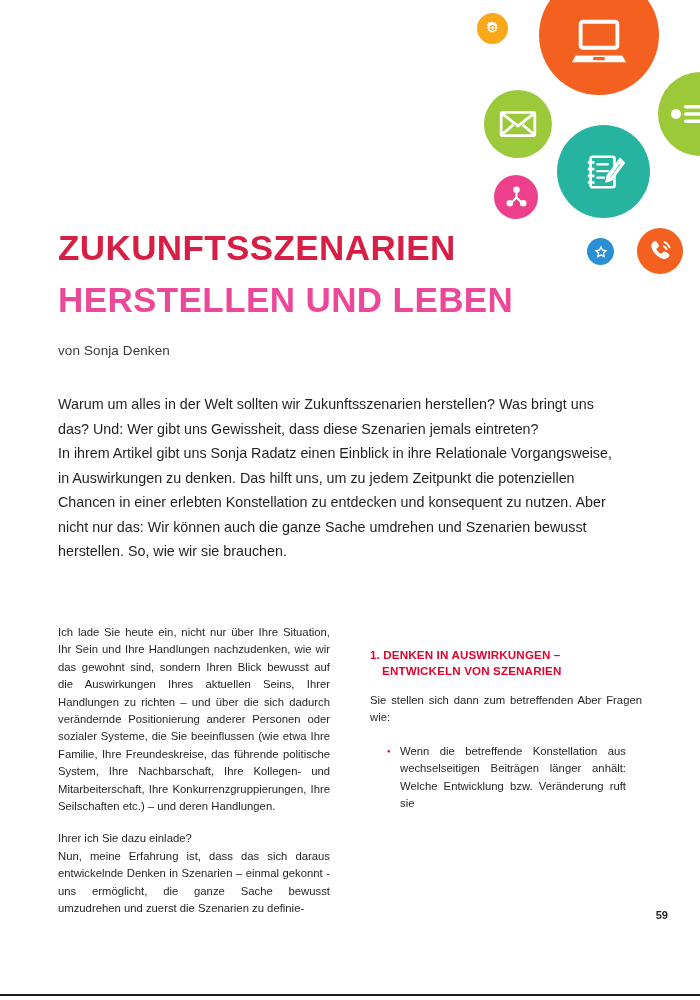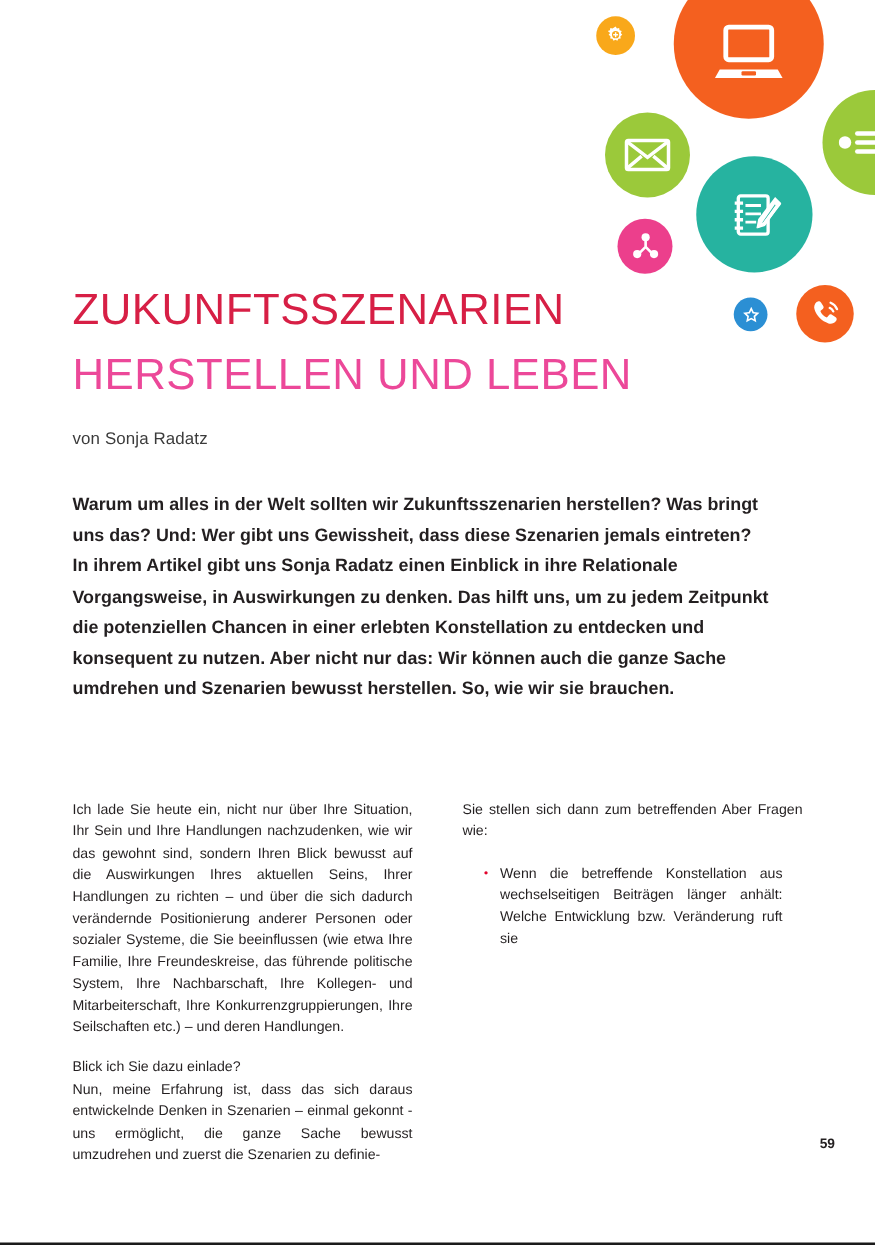--- a/index.html
+++ b/index.html
@@ -35,21 +35,21 @@
   
   .title-block {
     position: absolute;
     left: 58px;
     top: 222px;
     width: 560px;
   }
   .doc-title {
     font-size: 35px;
     line-height: 52px;
-    font-weight: 400;
+    font-weight: 700;
     letter-spacing: 0.4px;
     margin: 0;
     text-transform: uppercase;
   }
   .byline {
     position: absolute;
     left: 58px;
     top: 343px;
     font-size: 13.5px;
     color: #3b3b3b;
@@ -59,27 +59,27 @@
   
   .lead {
     position: absolute;
     left: 58px;
     top: 392px;
     width: 560px;
     font-size: 14.3px;
     line-height: 24.5px;
     color: #231f20;
   }
-  .lead p { margin: 0; font-weight: bold; }
+  .lead p { margin: 0; }
 
   
   .columns {
     position: absolute;
     left: 58px;
-    top: 640px;
+    top: 624px;
     width: 584px;
     height: 320px;
   }
   .col {
     position: absolute;
     top: 0;
     width: 272px;
     font-size: 11.3px;
     line-height: 17.4px;
     text-align: justify;
@@ -229,36 +229,37 @@
     </span>
   </div>
 
 </div>
 
 <div class="title-block">
   <h1 class="doc-title" style="color:#d71f45;">Zukunftsszenarien</h1>
   <h1 class="doc-title" style="color:#ec4899;">herstellen und leben</h1>
 </div>
 
-<div class="byline">von Sonja Radatz</div>
+<div class="byline">von Sonja Denken</div>
 
 <div class="lead">
   <p>Warum um alles in der Welt sollten wir Zukunftsszenarien herstellen? Was bringt uns das? Und: Wer gibt uns Gewissheit, dass diese Szenarien jemals eintreten?</p>
   <p>In ihrem Artikel gibt uns Sonja Radatz einen Einblick in ihre Relationale Vorgangsweise, in Auswirkungen zu denken. Das hilft uns, um zu jedem Zeitpunkt die potenziellen Chancen in einer erlebten Konstellation zu entdecken und konsequent zu nutzen. Aber nicht nur das: Wir können auch die ganze Sache umdrehen und Szenarien bewusst herstellen. So, wie wir sie brauchen.</p>
 </div>
 
 <div class="columns">
 
   <div class="col col-left">
     <p>Ich lade Sie heute ein, nicht nur über Ihre Situation, Ihr Sein und Ihre Handlungen nachzudenken, wie wir das gewohnt sind, sondern Ihren Blick bewusst auf die Auswirkungen Ihres aktuellen Seins, Ihrer Handlungen zu richten – und über die sich dadurch verändernde Positionierung anderer Personen oder sozialer Systeme, die Sie beeinflussen (wie etwa Ihre Familie, Ihre Freundeskreise, das führende politische System, Ihre Nachbarschaft, Ihre Kollegen- und Mitarbeiterschaft, Ihre Konkurrenzgruppierungen, Ihre Seilschaften etc.) – und deren Handlungen.</p>
-    <p style="margin-bottom:0; text-align:left;">Blick ich Sie dazu einlade?</p>
+    <p style="margin-bottom:0; text-align:left;">Ihrer ich Sie dazu einlade?</p>
     <p>Nun, meine Erfahrung ist, dass das sich daraus entwickelnde Denken in Szenarien – einmal gekonnt - uns ermöglicht, die ganze Sache bewusst umzudrehen und zuerst die Szenarien zu definie-</p>
   </div>
 
   <div class="col col-right">
+    <h2 class="section-head gap-before" style="color:#e2032c;">1. Denken in Auswirkungen – Entwickeln von Szenarien</h2>
     <p>Sie stellen sich dann zum betreffenden Aber Fragen wie:</p>
     <ul class="bullets">
       <li style="--b:#e2032c;">Wenn die betreffende Konstellation aus wechselseitigen Beiträgen länger anhält: Welche Entwicklung bzw. Veränderung ruft sie</li>
     </ul>
   </div>
 
 </div>
 
 <div class="page-number">59</div>
 <div class="footer-rule" style="background:#1a1a1a;"></div>

